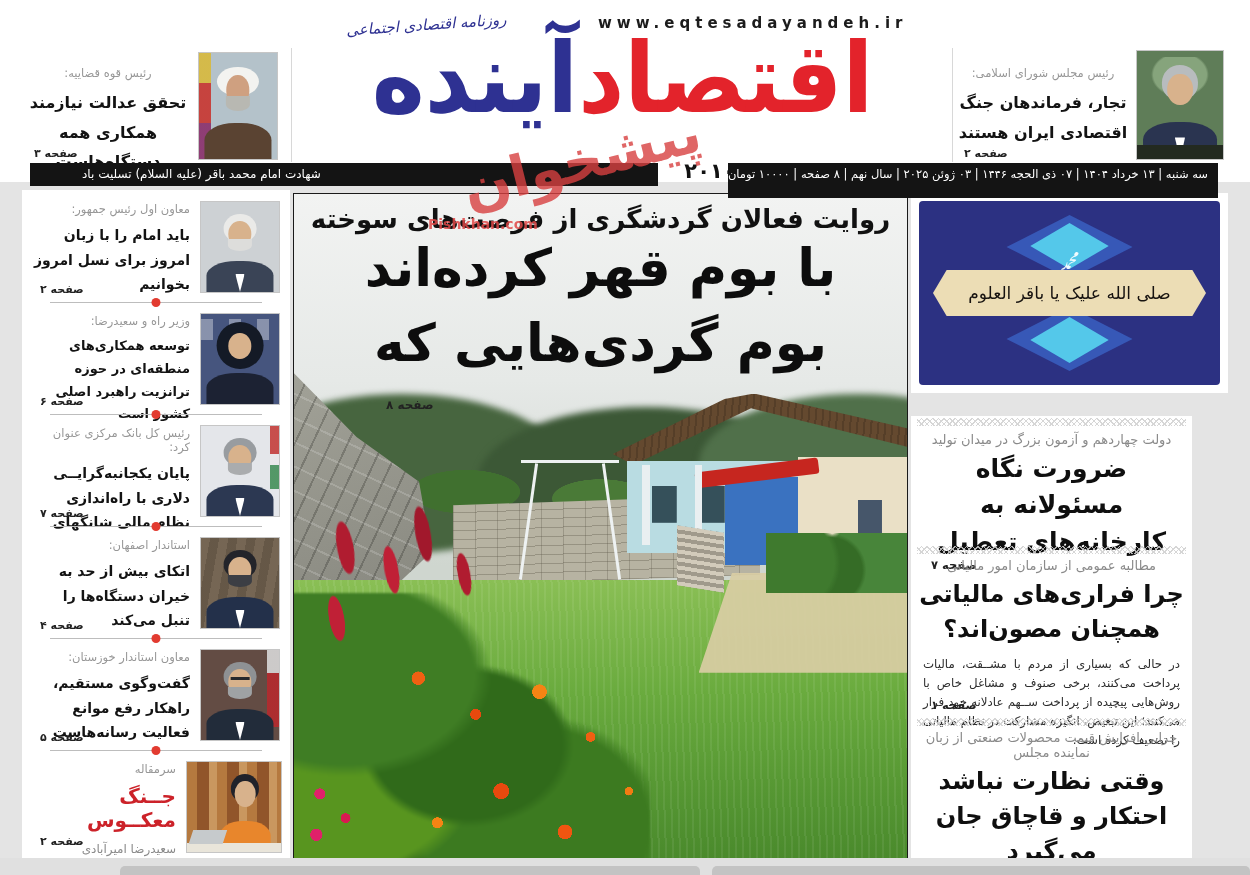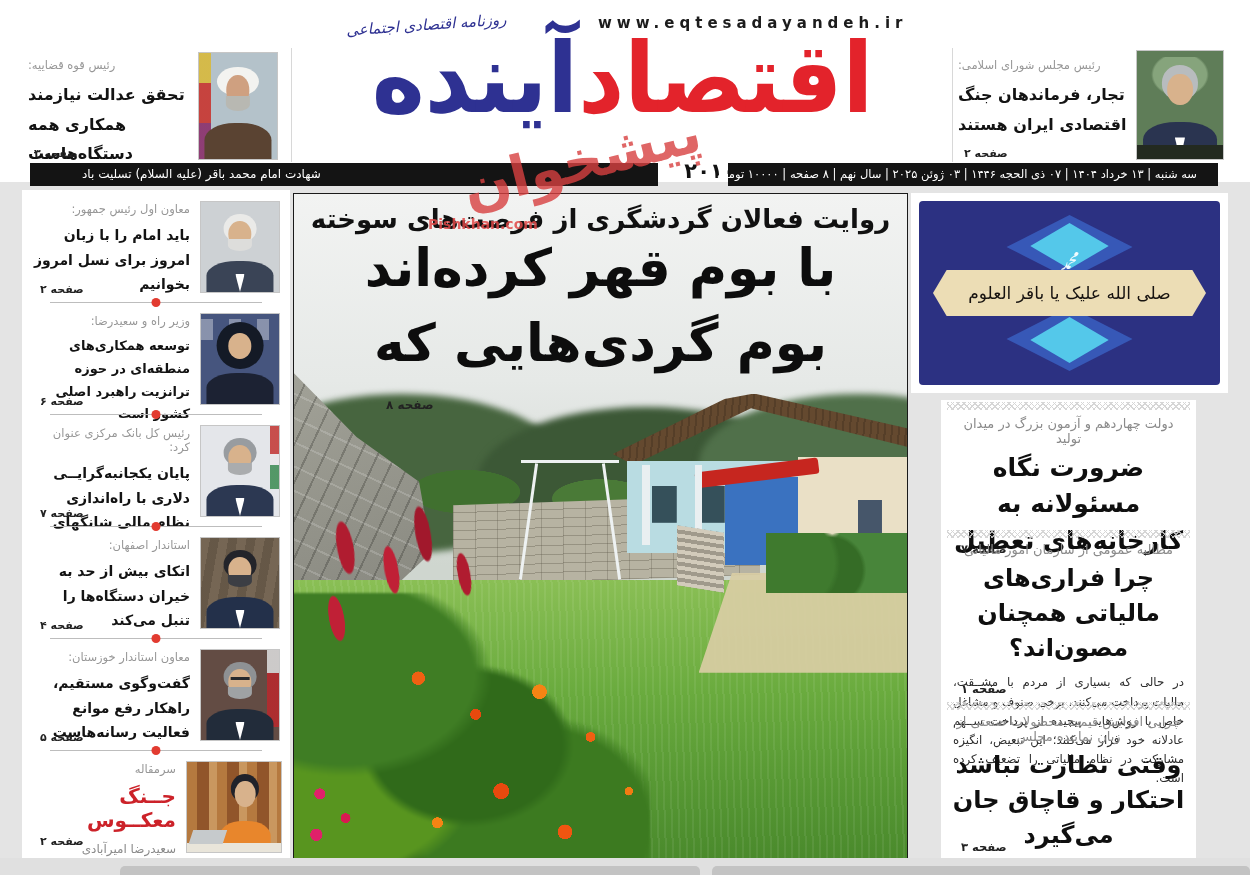--- a/index.html
+++ b/index.html
@@ -23,36 +23,36 @@
                transform:scaleY(1.08); transform-origin:top; }
   .mast-logo .lr { color:#e3232b; font-size:90px; }
   .mast-logo .lb { color:#2e3192; font-size:90px; }
   .wm-script { position:absolute; left:460px; top:128px; z-index:30; color:#d84040; opacity:.8;
                font-size:56px; font-weight:bold; transform:rotate(-14deg); direction:rtl; }
   .wm-domain { position:absolute; left:428px; top:216px; z-index:30; color:#e04848; opacity:.85;
                font-size:14px; font-weight:bold; }
 
   
   .hdr-art { position:absolute; top:50px; height:112px; }
-  .hdr-art .txt { position:absolute; left:0; top:8px; direction:rtl; text-align:left; }
+  .hdr-art .txt { position:absolute; left:0; top:16px; direction:rtl; text-align:center; }
   .kicker { color:#979797; font-size:11.5px; }
   .hdr-art .title { font-size:16px; font-weight:bold; color:#131313; line-height:1.85; margin-top:8px; }
   .pageref { font-size:11px; font-weight:bold; color:#222; }
   .hdr-art .pageref { position:absolute; left:6px; bottom:2px; }
   .vdiv { position:absolute; top:48px; width:1px; height:114px; background:#d8d8d8; }
 
   
   .dl-left { position:absolute; left:30px; top:163px; width:628px; height:23px; background:#141414;
              color:#fff; font-size:12px; line-height:23px; direction:rtl; text-align:left;
              padding-left:52px; z-index:5; }
   .dl-issue { position:absolute; left:673px; top:159px; width:74px; text-align:center; z-index:5;
               font-size:21px; font-weight:bold; color:#111; }
-  .dl-right { position:absolute; left:728px; top:163px; width:490px; height:23px; background:#141414;
+  .dl-right { position:absolute; left:728px; top:163px; width:490px; height:35px; background:#141414;
               color:#fff; font-size:11.5px; line-height:23px; direction:rtl; text-align:right;
-              padding-right:21px; z-index:5; white-space:nowrap; }
+              padding-right:10px; z-index:5; white-space:nowrap; }
 
   
   .sb-card { left:22px; top:190px; width:268px; height:668px; }
   .sb-item { position:absolute; left:8px; width:252px; height:104px; }
   .sb-photo { position:absolute; right:2px; top:5px; width:80px; height:92px; }
   .sb-txt { position:absolute; right:92px; left:2px; top:6px; direction:rtl; text-align:right; }
   .sb-title { font-size:14px; font-weight:bold; color:#131313; line-height:1.75; margin-top:7px; }
   .sb-page { position:absolute; left:10px; bottom:4px; font-size:11px; font-weight:bold; color:#222; }
   .sb-div { position:absolute; left:28px; right:28px; height:1px; background:#bdbdbd; }
   .sb-div::after { content:""; position:absolute; left:50%; top:-4px; width:9px; height:9px;
@@ -208,21 +208,21 @@
   .orn-t1 { top:14px; } .orn-t2 { top:22px; }
   .orn-b1 { bottom:14px; } .orn-b2 { bottom:22px; }
   .cartouche { position:absolute; left:14px; right:14px; top:66px; height:52px; background:#ecddb5;
                clip-path:polygon(0 50%, 5% 6%, 95% 6%, 100% 50%, 95% 94%, 5% 94%);
                filter:drop-shadow(0 0 2px #e8799a); }
   .cartouche span { display:block; width:100%; text-align:center; line-height:52px;
                     font-size:17px; font-weight:normal; color:#171310; direction:rtl; }
   .banner-sig { position:absolute; left:50%; top:36px; transform:translateX(-50%); z-index:3;
                 color:#fff; font-size:17px; opacity:.92; }
 
-  .ra-card { left:911px; top:400px; width:255px; height:460px;margin-left:30px; }
+  .ra-card { left:911px; top:416px; width:281px; height:460px; }
   .hatch { position:absolute; left:6px; right:6px; height:8px; opacity:.85;
     background-image:
       repeating-linear-gradient(45deg, #cfcfcf 0 1px, transparent 1px 4px),
       repeating-linear-gradient(-45deg, #cfcfcf 0 1px, transparent 1px 4px); }
   .ra { position:absolute; left:8px; right:8px; direction:rtl; text-align:center; }
   .ra .kicker { font-size:13px; color:#8a8a8a; }
   .ra-title { font-weight:bold; color:#0f0f0f; line-height:1.45; margin-top:4px; letter-spacing:-0.3px; }
   .ra1 .ra-title { font-size:25px; }
   .ra2 .ra-title, .ra3 .ra-title { font-size:24px; }
   .ra-body { font-size:11.8px; color:#2e2e2e; text-align:justify; line-height:1.62; margin-top:8px;

